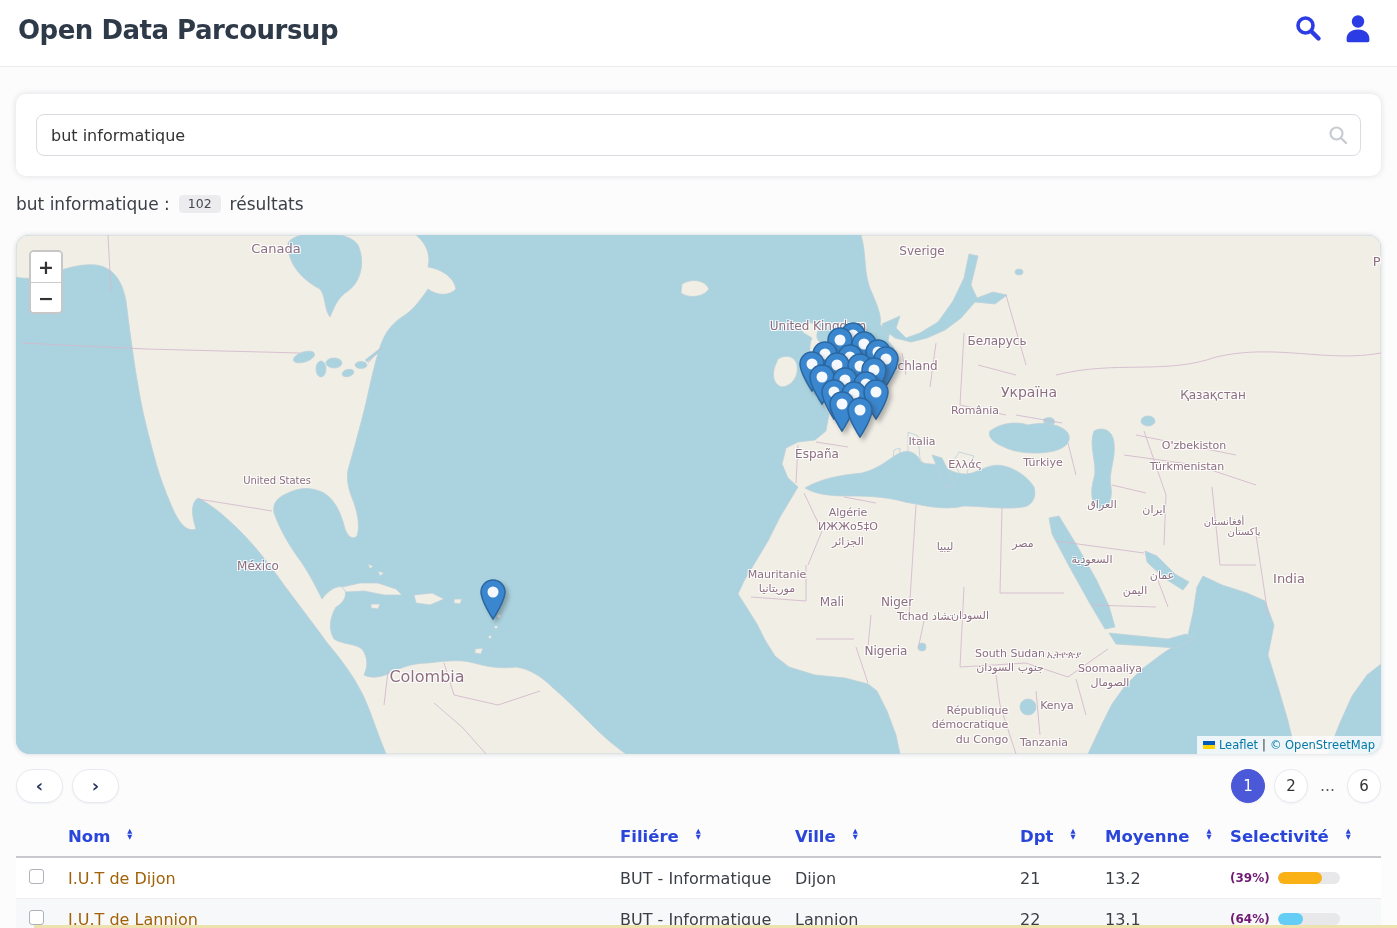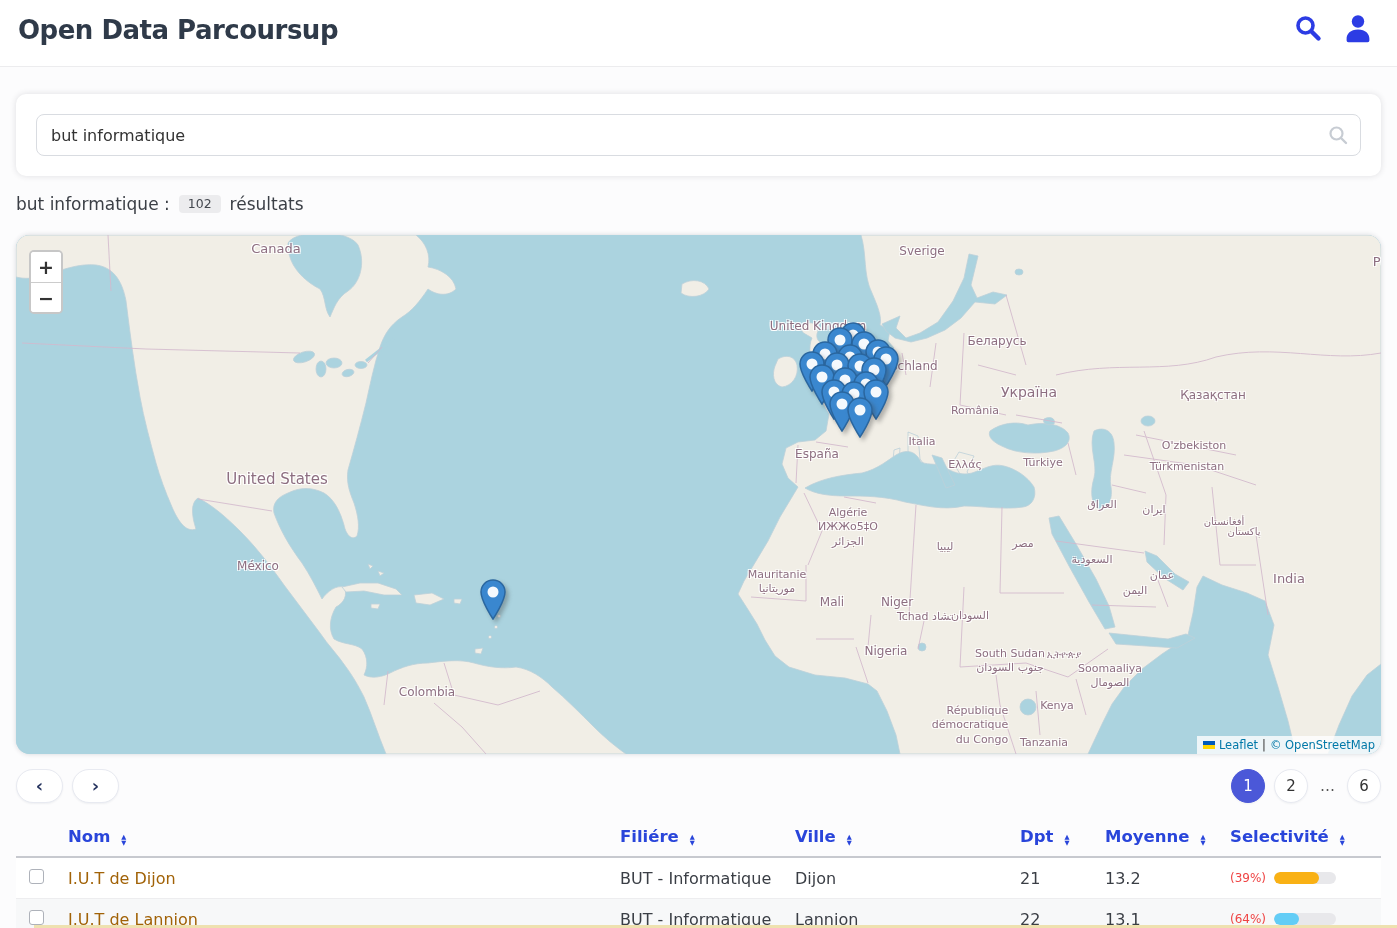--- a/index.html
+++ b/index.html
@@ -42,27 +42,27 @@
     color:#25335e; font-size:18px; font-weight:bold; display:flex; align-items:center; justify-content:center; cursor:pointer; font-family:inherit; padding:0 0 2px 0;}
   .pages { display:flex; gap:9px; align-items:center; }
   .page { width:34px; height:34px; border-radius:50%; border:1px solid #e8eaf1; background:#fff; color:#333; font-size:15px;
     display:flex; align-items:center; justify-content:center; box-shadow:0 1px 2px rgba(25,30,60,.05); cursor:pointer; }
   .page.active { background:#4b58d8; border-color:#4b58d8; color:#fff; }
   .dots { color:#555; font-size:15px; margin:0 3px; }
   
   .table { margin:13px 16px 0 16px; }
   .thead, .trow { display:grid; grid-template-columns:52px 552px 175px 225px 85px 125px auto; align-items:center; }
   .thead { height:42px; color:#2945da; font-weight:bold; font-size:16.5px; border-bottom:2px solid #c7c9cf; }
-  .th { display:flex; align-items:flex-end; gap:11px; cursor:pointer; }
+  .th { display:flex; align-items:flex-start; gap:17px; cursor:pointer; }
   .sort { display:inline-flex; flex-direction:column; font-size:6.5px; line-height:6px; font-style:normal; margin-top:1px;}
   .trow { height:41px; font-size:16px; color:#3a3e45; border-bottom:1px solid #ededef; background:#fff; }
   .trow:nth-child(even) { background:#f7f8f9; }
   .cb { width:15px; height:15px; border:1.5px solid #aeb2ba; border-radius:3px; background:#fff; margin-left:13px; appearance:none; -webkit-appearance:none; cursor:pointer; }
   .school-link { color:#a16207; text-decoration:none; cursor:pointer; }
-  .selcell { display:flex; align-items:center; gap:8px; font-size:12px; color:#ef4444; }
+  .selcell { display:flex; align-items:center; gap:8px; font-size:12px; color:#701a75;font-weight:bold; }
   .track { width:62px; height:12px; border-radius:6px; background:#e8e8eb; overflow:hidden; }
   .fill { height:100%; border-radius:6px; }
   .bottom-strip { position:absolute; left:34px; right:0; bottom:0; height:3px; background:#eee1b0; }
 </style>
 </head>
 <body>
 
 <div class="topbar">
   <div class="app-title">Open Data Parcoursup</div>
   <div class="top-icons">
@@ -162,27 +162,27 @@
       <path d="M1040,140 C1100,125 1150,140 1200,122 C1260,108 1310,128 1365,118"></path>
       <path d="M788,258 L806,296 M806,296 L792,330 M828,262 L860,268 M900,270 L893,380 M986,272 L984,358 M735,362 L790,366 M790,366 L790,330 M855,380 L852,412 M908,386 L902,414 M948,352 L944,432 M984,358 L1048,358 M944,432 L1010,428 M1010,428 L1052,442 M1052,442 L1092,414 M1060,444 L1070,480 M1020,456 L1024,500 M980,440 L984,470 M984,470 L1000,519 M840,412 L852,448 M800,404 L838,404"></path>
       <path d="M1128,196 L1150,260 M1096,250 L1130,258 M1150,260 L1148,310 M1196,252 L1204,330 M1204,330 L1240,330 M1240,300 L1252,380 M1108,220 L1180,230 M1180,230 L1240,250 M1052,208 L1060,240 M1040,306 L1128,318 M1076,370 L1140,372 M1140,340 L1152,372 M1120,200 L1220,220"></path>
     </g>
   </svg>
 
   <div id="map-labels">
       <div class="mlabel" style="left: 260px; top: 14px; font-size: 13px;">
         <div>Canada</div>
       </div>
-      <div class="mlabel" style="left: 261px; top: 245px; font-size: 15px;">
+      <div class="mlabel" style="left: 261px; top: 245px; font-size: 10px;">
         <div>United States</div>
       </div>
       <div class="mlabel" style="left: 242px; top: 332px; font-size: 12px;">
         <div>México</div>
       </div>
-      <div class="mlabel" style="left: 411px; top: 458px; font-size: 12px;">
+      <div class="mlabel" style="left: 411px; top: 442px; font-size: 16px;">
         <div>Colombia</div>
       </div>
       <div class="mlabel" style="left: 906px; top: 17px; font-size: 12px;">
         <div>Sverige</div>
       </div>
       <div class="mlabel" style="left: 1380px; top: 27px; font-size: 13px;">
         <div>Россия</div>
       </div>
       <div class="mlabel" style="left: 802px; top: 92px; font-size: 12px;">
         <div>United Kingdom</div>

